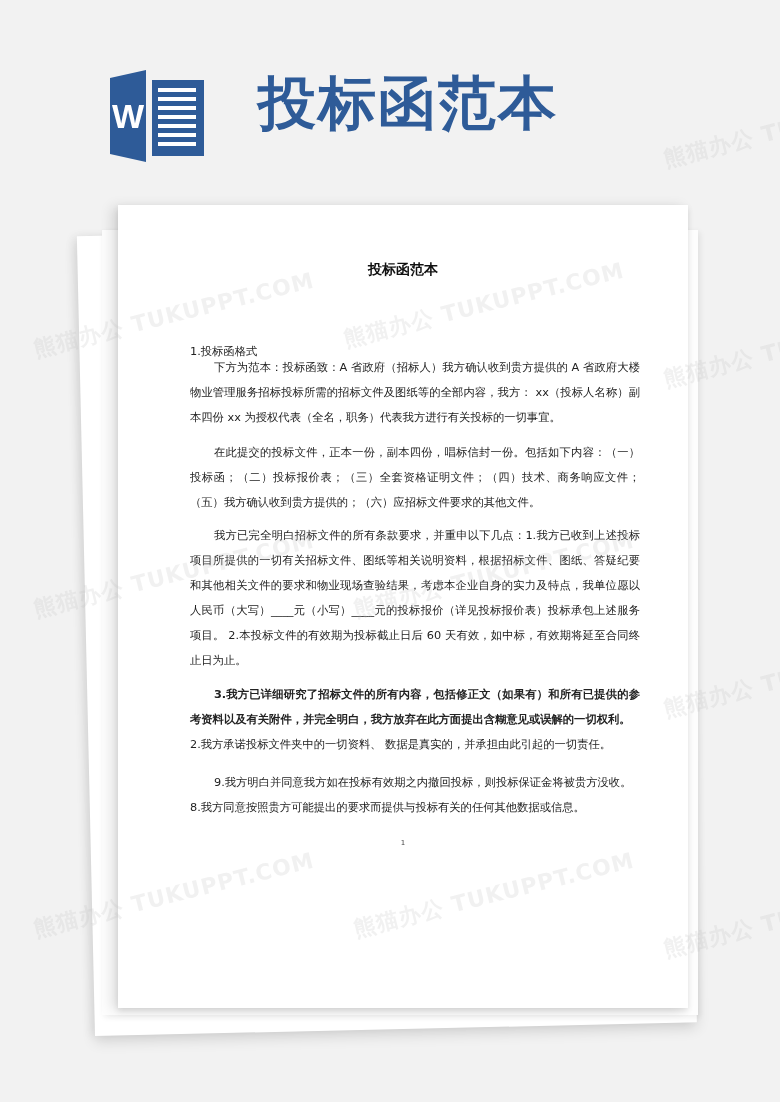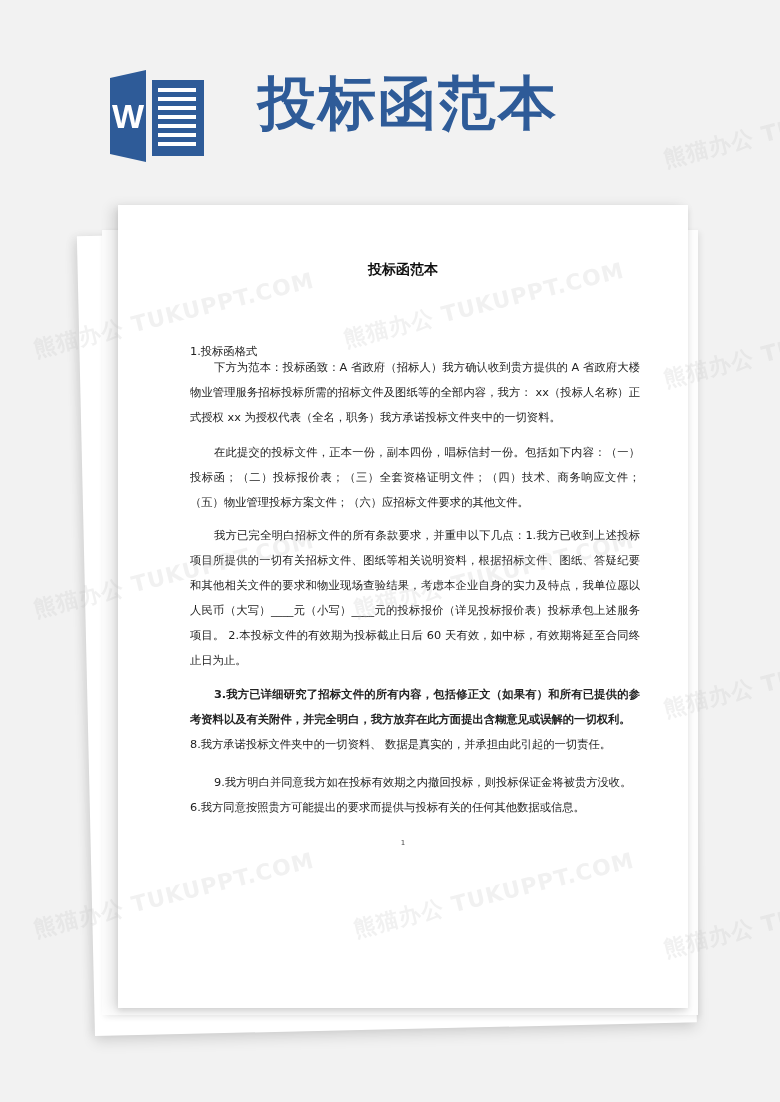--- a/index.html
+++ b/index.html
@@ -64,27 +64,27 @@
   <div class="banner-title">投标函范本</div>
 </div>
 
 <div class="page-back"></div>
 <div class="page-back2"></div>
 
 <div class="page">
   <div class="doc-title">投标函范本</div>
   <div class="body">
     <div class="para" style="top:105px;margin-top:29px;">1.投标函格式</div>
-    <div class="para indent" style="top:150px;">下方为范本：投标函致：A 省政府（招标人）我方确认收到贵方提供的 A 省政府大楼物业管理服务招标投标所需的招标文件及图纸等的全部内容，我方： xx（投标人名称）正式授权 xx 为授权代表（全名，职务）我方承诺投标文件夹中的一切资料。</div>
-    <div class="para indent" style="top:235px;">在此提交的投标文件，正本一份，副本四份，唱标信封一份。包括如下内容：（一）投标函；（二）投标报价表；（三）全套资格证明文件；（四）技术、商务响应文件；（五）物业管理投标方案文件；（六）应招标文件要求的其他文件。</div>
+    <div class="para indent" style="top:150px;">下方为范本：投标函致：A 省政府（招标人）我方确认收到贵方提供的 A 省政府大楼物业管理服务招标投标所需的招标文件及图纸等的全部内容，我方： xx（投标人名称）副本四份 xx 为授权代表（全名，职务）代表我方进行有关投标的一切事宜。</div>
+    <div class="para indent" style="top:235px;">在此提交的投标文件，正本一份，副本四份，唱标信封一份。包括如下内容：（一）投标函；（二）投标报价表；（三）全套资格证明文件；（四）技术、商务响应文件；（五）我方确认收到贵方提供的；（六）应招标文件要求的其他文件。</div>
     <div class="para indent" style="top:318px;">我方已完全明白招标文件的所有条款要求，并重申以下几点：1.我方已收到上述投标项目所提供的一切有关招标文件、图纸等相关说明资料，根据招标文件、图纸、答疑纪要和其他相关文件的要求和物业现场查验结果，考虑本企业自身的实力及特点，我单位愿以人民币（大写）____元（小写）____元的投标报价（详见投标报价表）投标承包上述服务项目。 2.本投标文件的有效期为投标截止日后 60 天有效，如中标，有效期将延至合同终止日为止。</div>
     <div class="para indent" style="top:477px;font-weight:bold;">3.我方已详细研究了招标文件的所有内容，包括修正文（如果有）和所有已提供的参考资料以及有关附件，并完全明白，我方放弃在此方面提出含糊意见或误解的一切权利。</div>
-    <div class="para" style="top:527px;">8.我方承诺投标文件夹中的一切资料、 数据是真实的，并承担由此引起的一切责任。</div>
+    <div class="para" style="top:527px;">2.我方承诺投标文件夹中的一切资料、 数据是真实的，并承担由此引起的一切责任。</div>
     <div class="para indent" style="top:565px;">9.我方明白并同意我方如在投标有效期之内撤回投标，则投标保证金将被贵方没收。</div>
-    <div class="para" style="top:590px;">6.我方同意按照贵方可能提出的要求而提供与投标有关的任何其他数据或信息。</div>
+    <div class="para" style="top:590px;">8.我方同意按照贵方可能提出的要求而提供与投标有关的任何其他数据或信息。</div>
   </div>
   <div class="page-number">1</div>
 </div>
 
 <div class="wm" style="left:30px; top:300px;">熊猫办公 TUKUPPT.COM</div>
 <div class="wm" style="left:340px; top:290px;">熊猫办公 TUKUPPT.COM</div>
 <div class="wm" style="left:660px; top:110px;">熊猫办公 TUKUPPT.COM</div>
 <div class="wm" style="left:30px; top:560px;">熊猫办公 TUKUPPT.COM</div>
 <div class="wm" style="left:350px; top:560px;">熊猫办公 TUKUPPT.COM</div>
 <div class="wm" style="left:660px; top:330px;">熊猫办公 TUKUPPT.COM</div>

